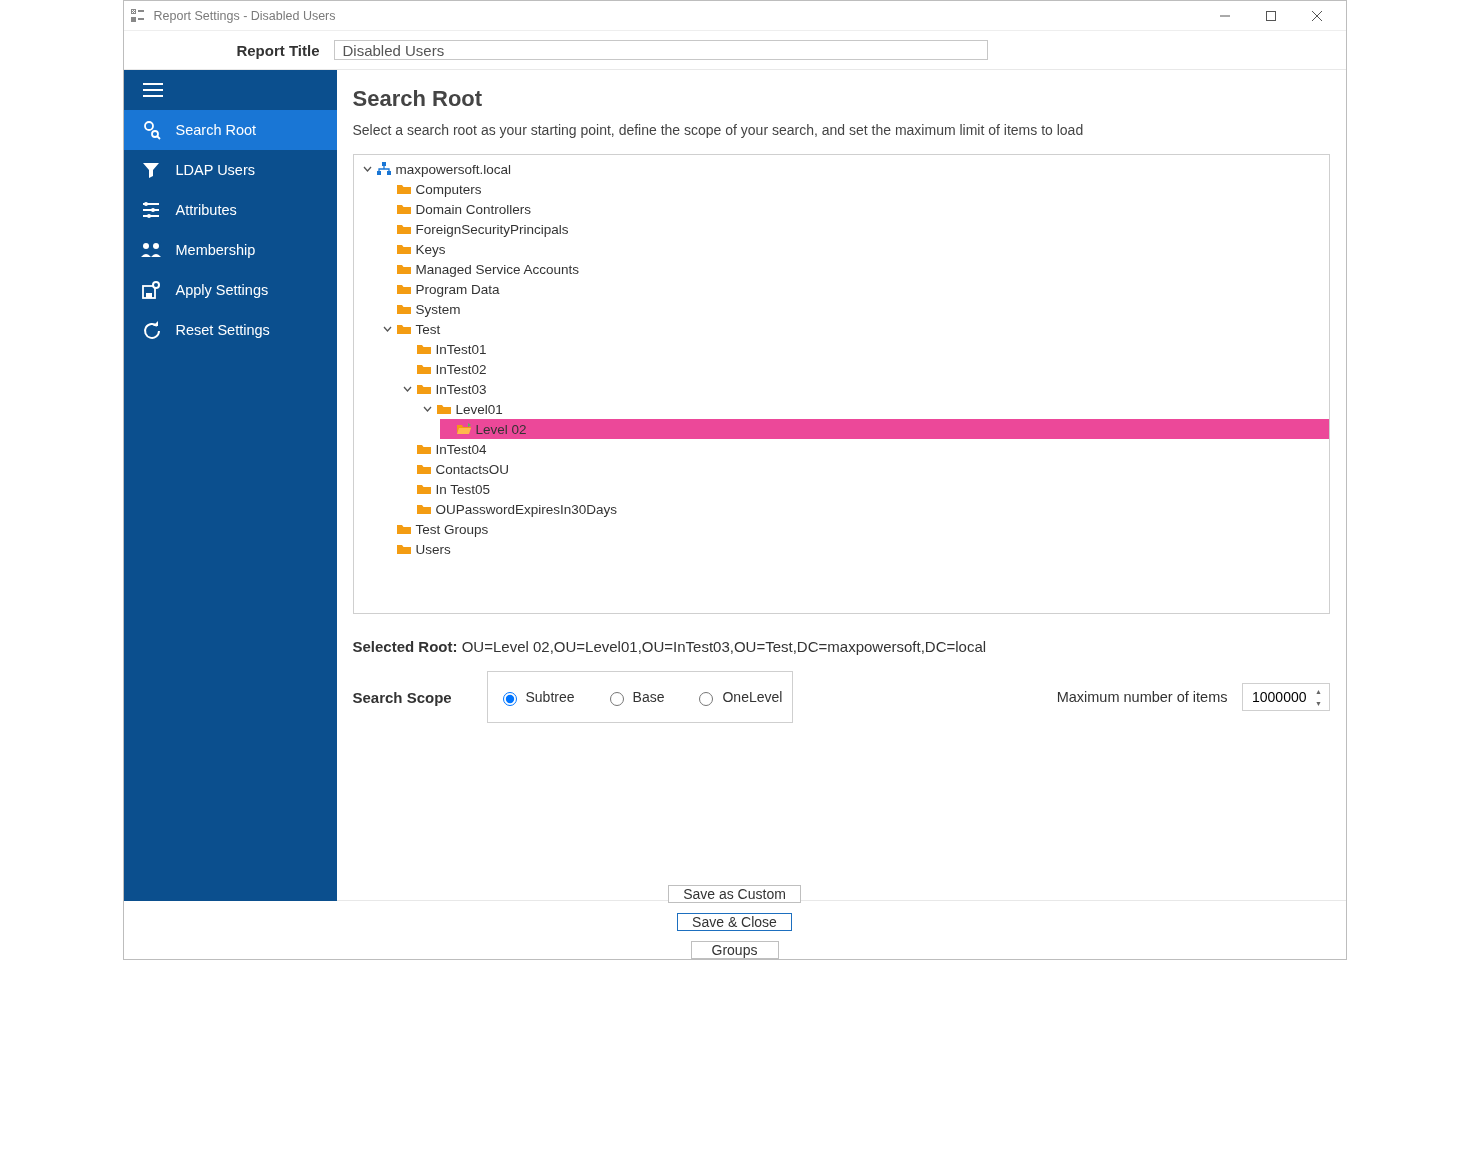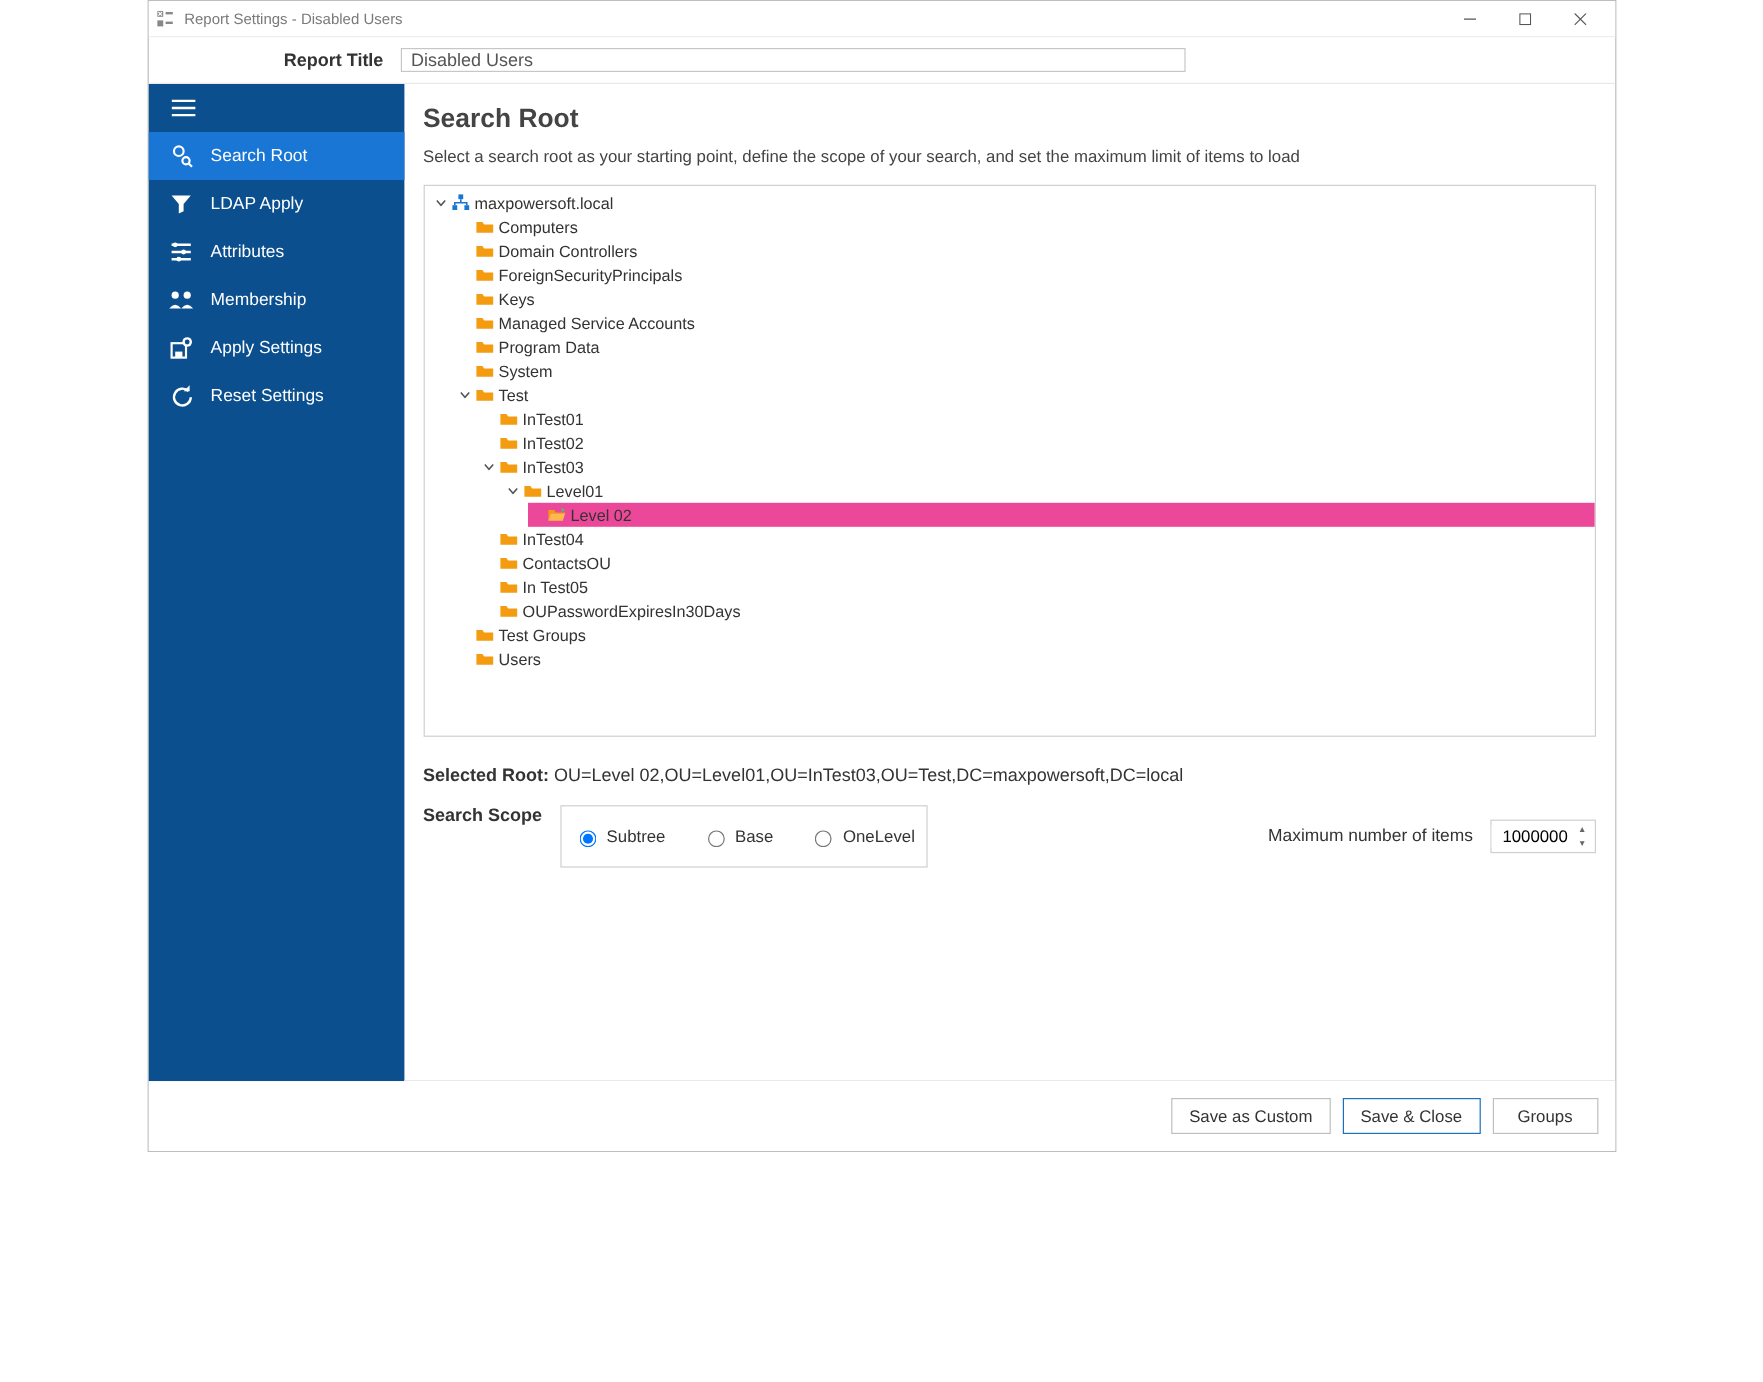--- a/index.html
+++ b/index.html
@@ -27,32 +27,32 @@
   .tree ul { list-style:none; margin:0; padding-left:20px;}
   .tree > ul { padding-left:6px;}
   .tree-row { display:flex; align-items:center; height:20px; font-size:13.5px; color:#333; white-space:nowrap;}
   .tree-row.selected-row { background:#ec4899; }
   .tree-row .expander { width:16px; height:16px; display:flex; align-items:center; justify-content:center; color:#666; font-size:10px;}
   .tree-row .spacer { width:16px; }
   .tree-row .node-icon { width:16px; height:16px; margin:0 4px 0 0;}
   .domain-icon rect{ fill:#1976d5;}
   .selected-root-line { margin-top:24px; font-size:15px; color:#333;}
   .selected-root-line b { font-weight:700;}
-  .scope-row { margin-top:16px; display:flex; gap:4px; padding-bottom:18px;}
+  .scope-row { margin-top:16px; display:flex; align-items:center; gap:24px; padding-bottom:18px;}
   .scope-row .scope-lbl { font-weight:700; font-size:15px; width:110px;}
   .scope-group { border:1px solid #cfcfcf; height:52px; display:flex; align-items:center; padding:0 10px; gap:30px;}
   .scope-group label { display:flex; align-items:center; gap:6px; font-size:14px; color:#333;}
   .scope-group input[type=radio]{width:14px;height:14px;}
   .max-items { margin-left:auto; display:flex; align-items:center; gap:14px;}
   .max-items .mx-lbl { font-size:14.5px;}
   .spinbox { width:88px; height:28px; border:1px solid #cfcfcf; display:flex; align-items:center; position:relative;}
   .spinbox input { border:none; width:68px; text-align:right; padding-right:4px; font-size:14px; outline:none;}
   .spinbox .arrows { width:16px; display:flex; flex-direction:column; }
   .spinbox .arrows div{height:12px;display:flex;align-items:center;justify-content:center;font-size:7px;color:#666;}
-  .footer { height:58px; display:flex; align-items:center; justify-content:flex-end; gap:10px; padding:0 14px; background:#fff;}
+  .footer { height:58px; display:flex; align-items:center; justify-content:flex-end; gap:10px; padding:0 14px; background:#fff;flex-direction:column;}
   .btn { min-width:88px; height:30px; border:1px solid #bfbfbf; background:#fff; padding:0 14px; font-size:14px; color:#333; display:inline-flex;align-items:center;justify-content:center;}
   .btn.primary { border:1.5px solid #1d6fbf;}
   svg { display:block; }
 </style>
 </head>
 <body>
 
 <div class="window">
 
   <div class="titlebar">
@@ -112,21 +112,21 @@
           </span>
         <span>Search Root</span>
       </div>
 
       <div class="nav-item">
         <span class="ico">
             <svg width="20" height="20" viewBox="0 0 20 20">
               <path d="M2 3 h16 l-6 7 v6 l-4 2 v-8 z" fill="#fff"></path>
             </svg>
           </span>
-        <span>LDAP Apply</span>
+        <span>LDAP Users</span>
       </div>
 
       <div class="nav-item">
         <span class="ico">
             <svg width="20" height="20" viewBox="0 0 20 20">
               <line x1="2" y1="4" x2="18" y2="4" stroke="#fff" stroke-width="2"></line>
               <line x1="2" y1="10" x2="18" y2="10" stroke="#fff" stroke-width="2"></line>
               <line x1="2" y1="16" x2="18" y2="16" stroke="#fff" stroke-width="2"></line>
               <circle cx="5" cy="4" r="2" fill="#fff"></circle>
               <circle cx="12" cy="10" r="2" fill="#fff"></circle>

